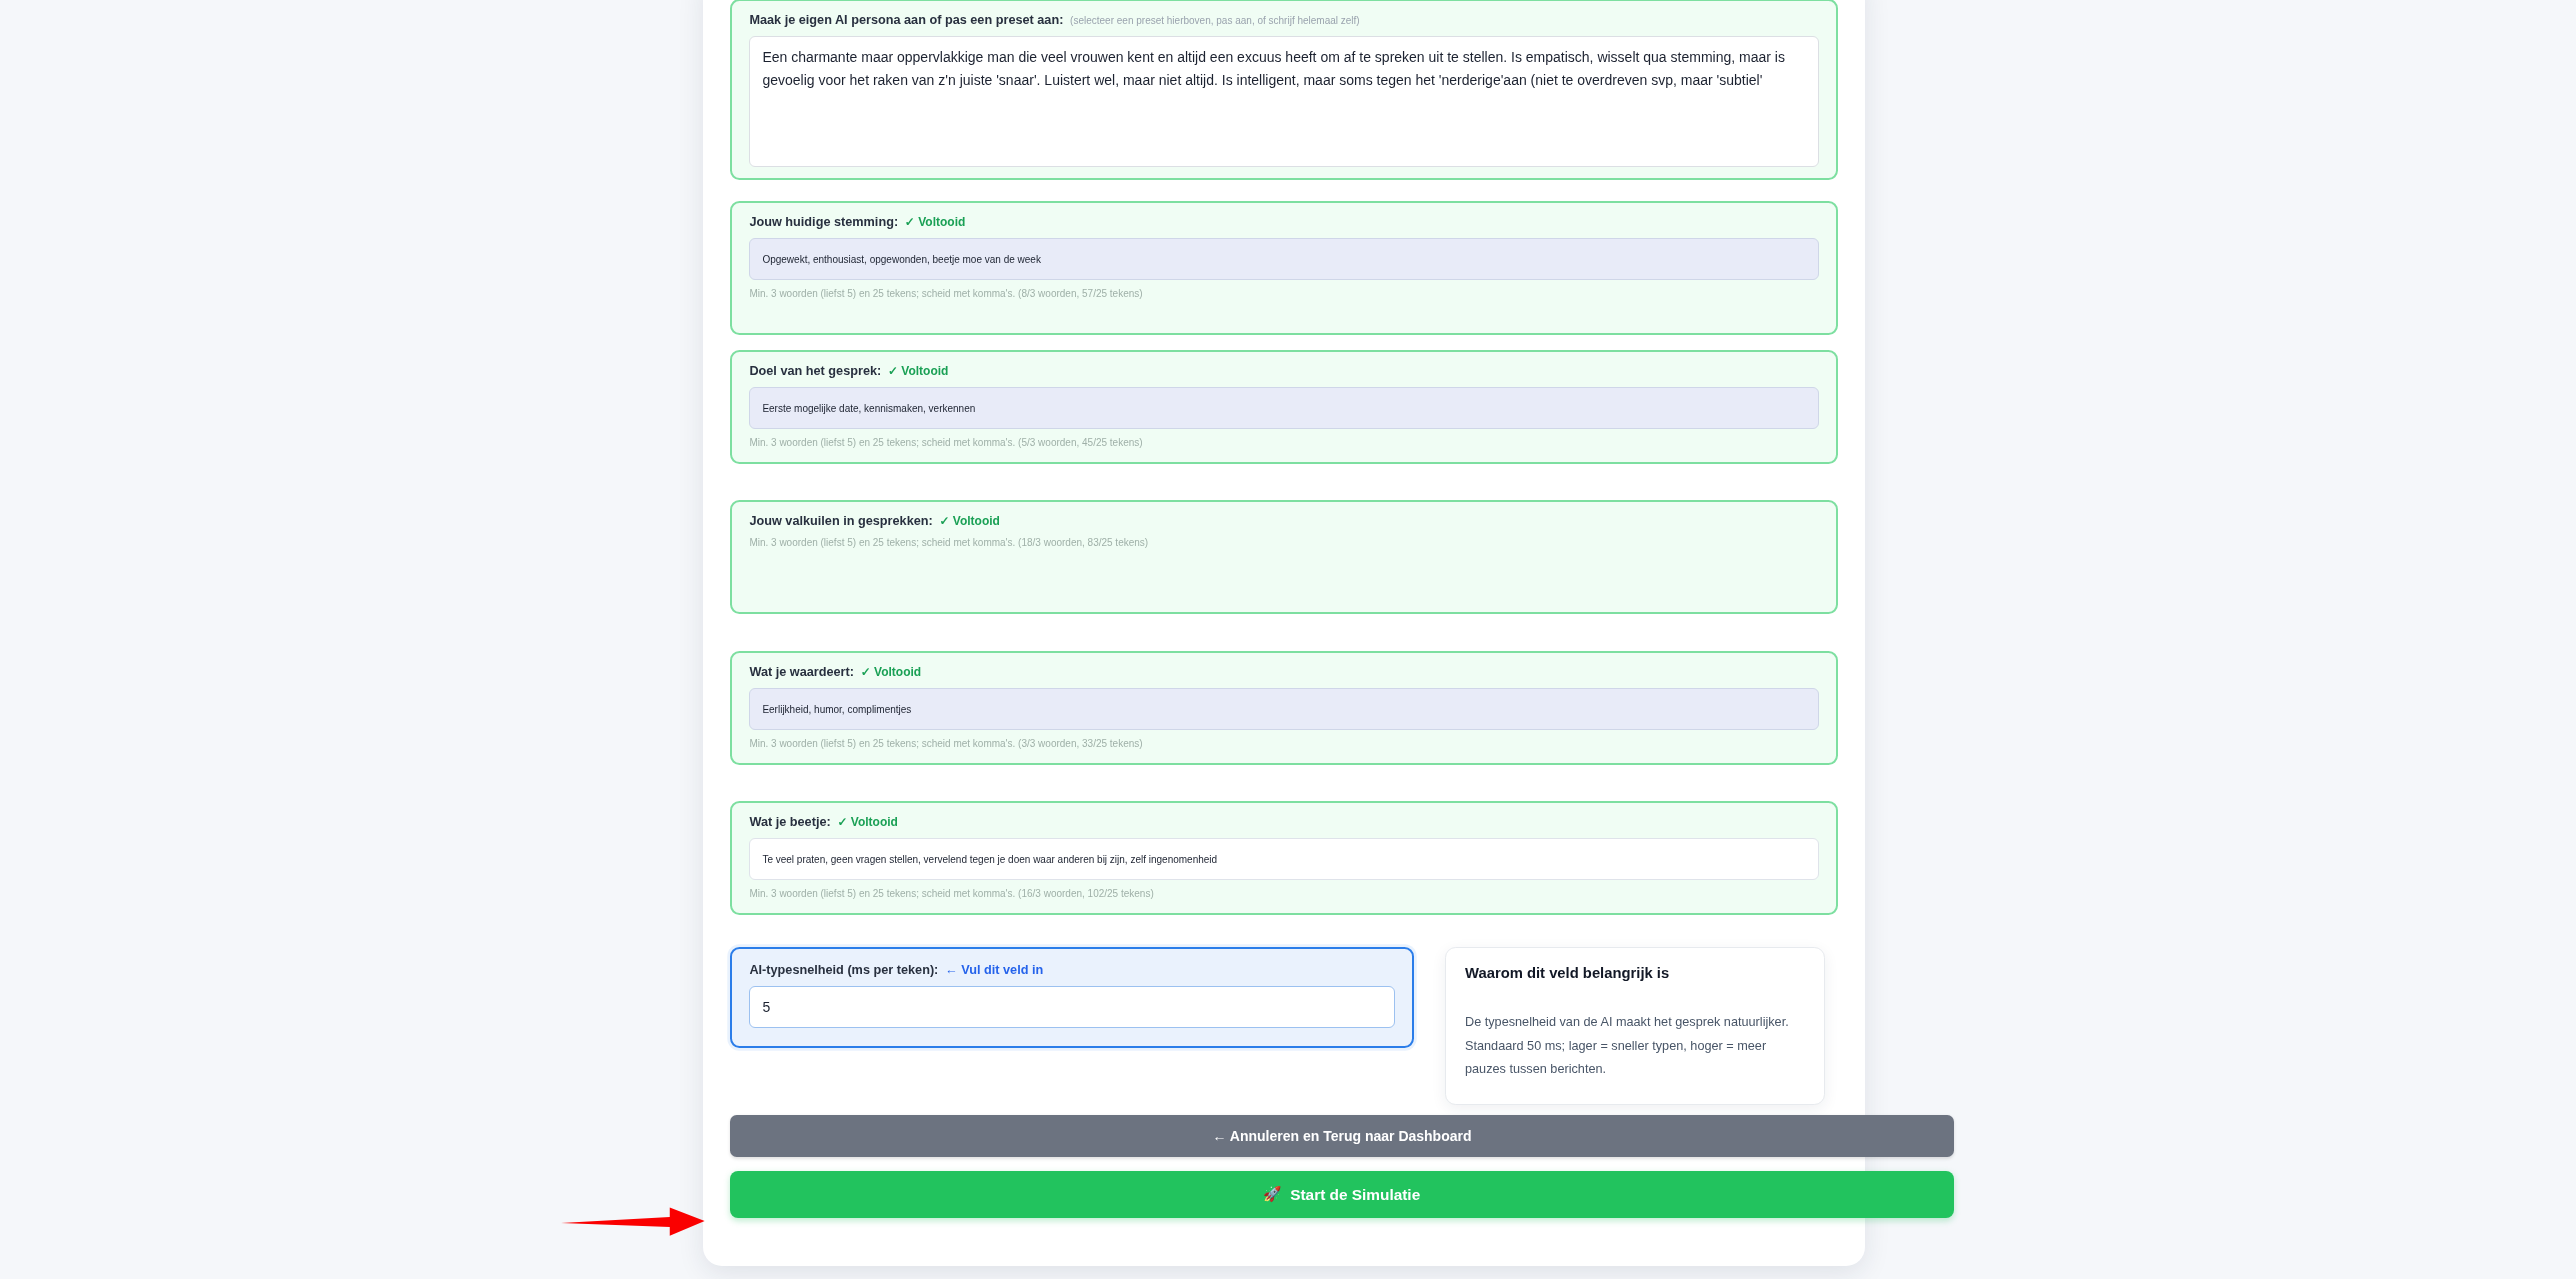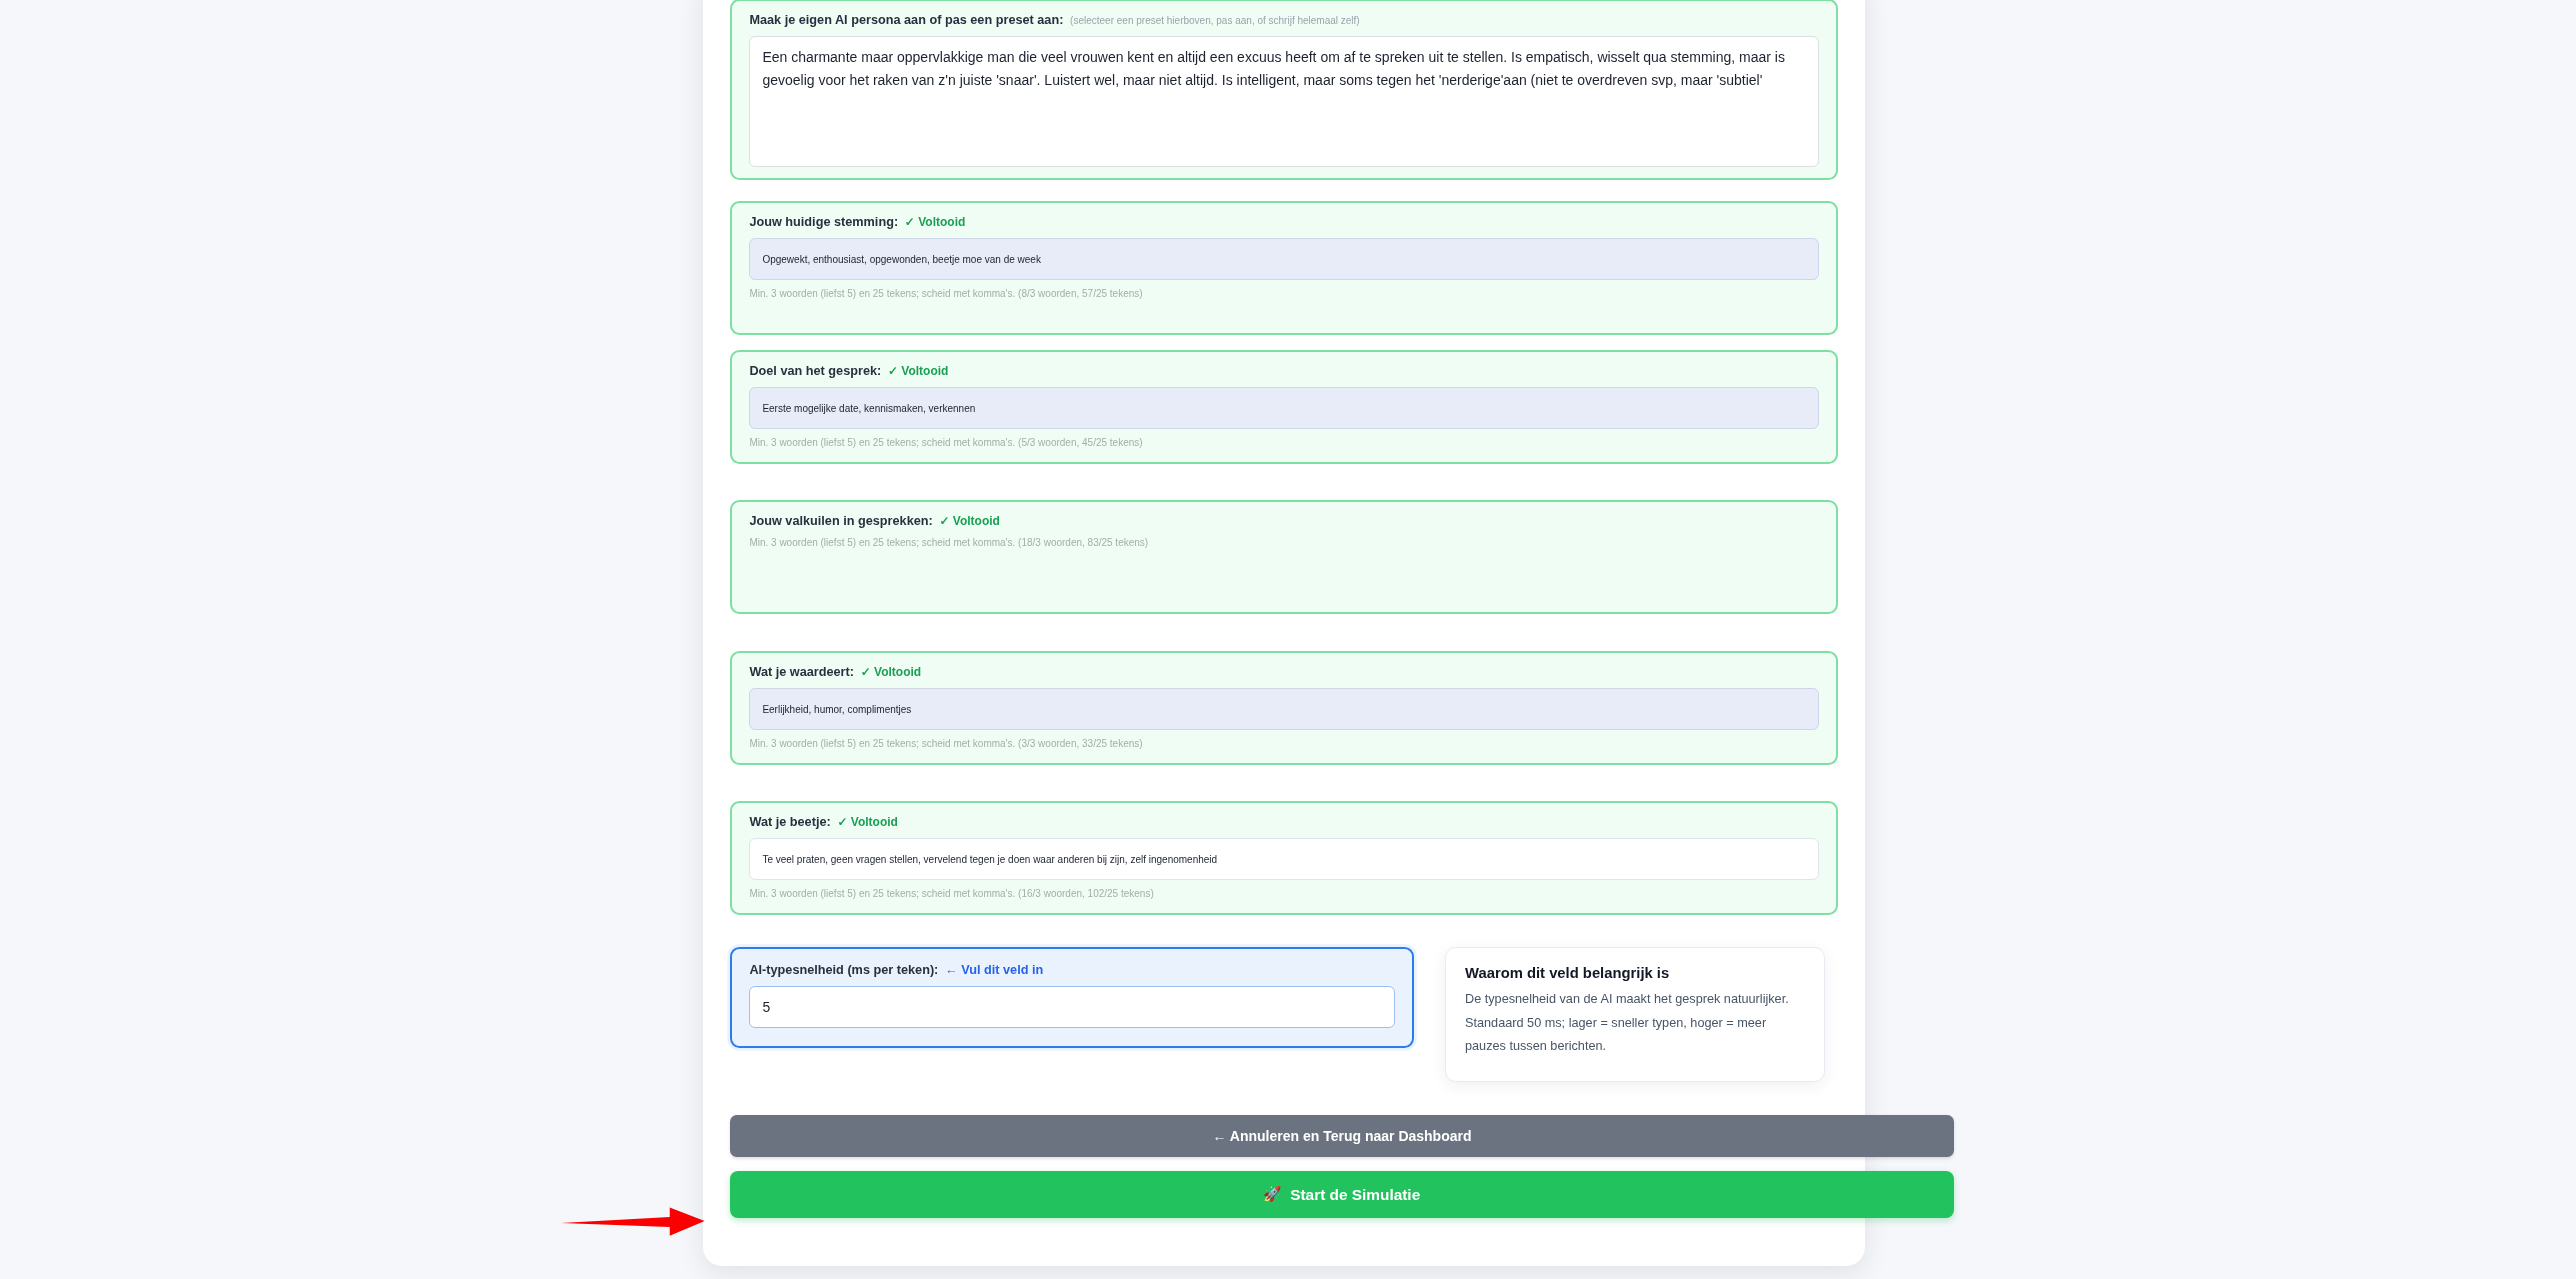--- a/index.html
+++ b/index.html
@@ -169,21 +169,21 @@
     background: #ffffff;
     border: 0.7px solid #e7eaee;
     border-radius: 10.7px;
     padding: 17.4px 19px 23px 19px;
     box-shadow: 0 4px 14.8px rgba(30,40,70,.07);
   }
   .info-title {
     font-size: 14.8px;
     font-weight: 700;
     color: #121826;
-    margin-bottom: 6px;
+    margin-bottom: 29px;
     line-height: 1.15;
   }
   .info-body {
     font-size: 12.7px;
     color: #485567;
     line-height: 1.82;
   }
 
   
   .btn {

